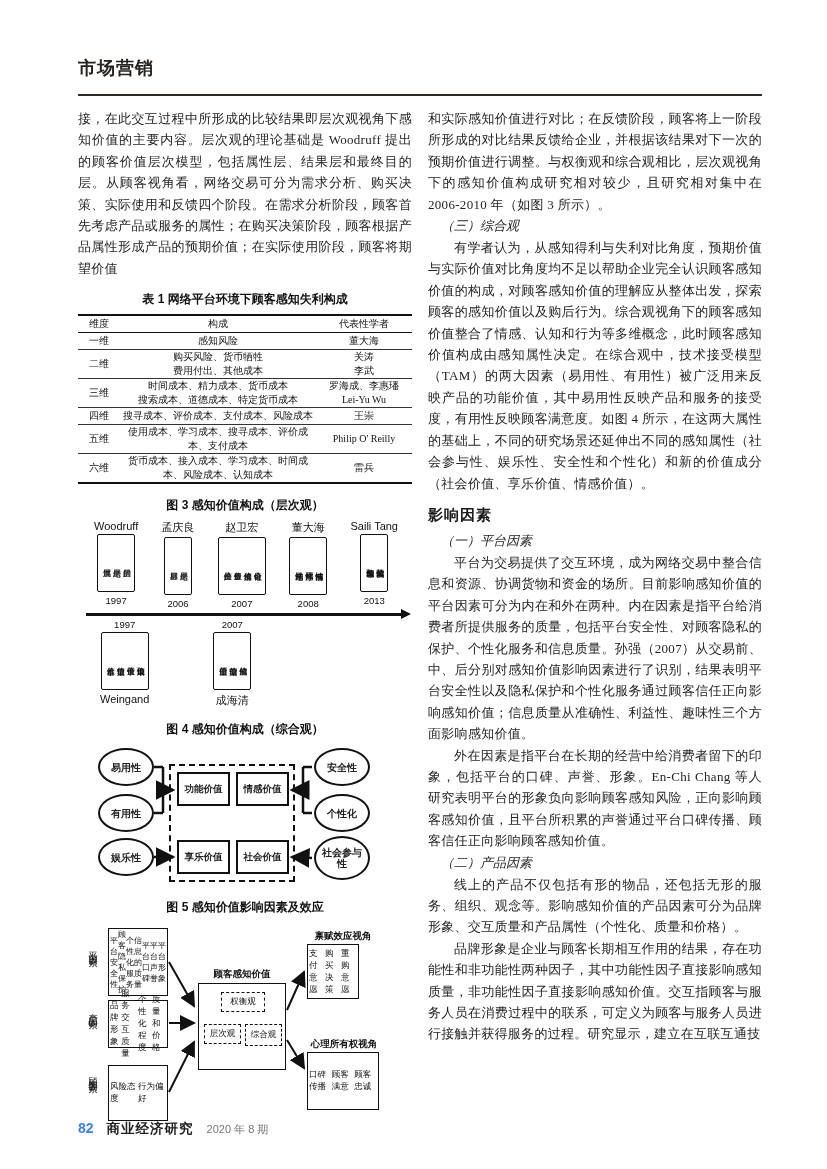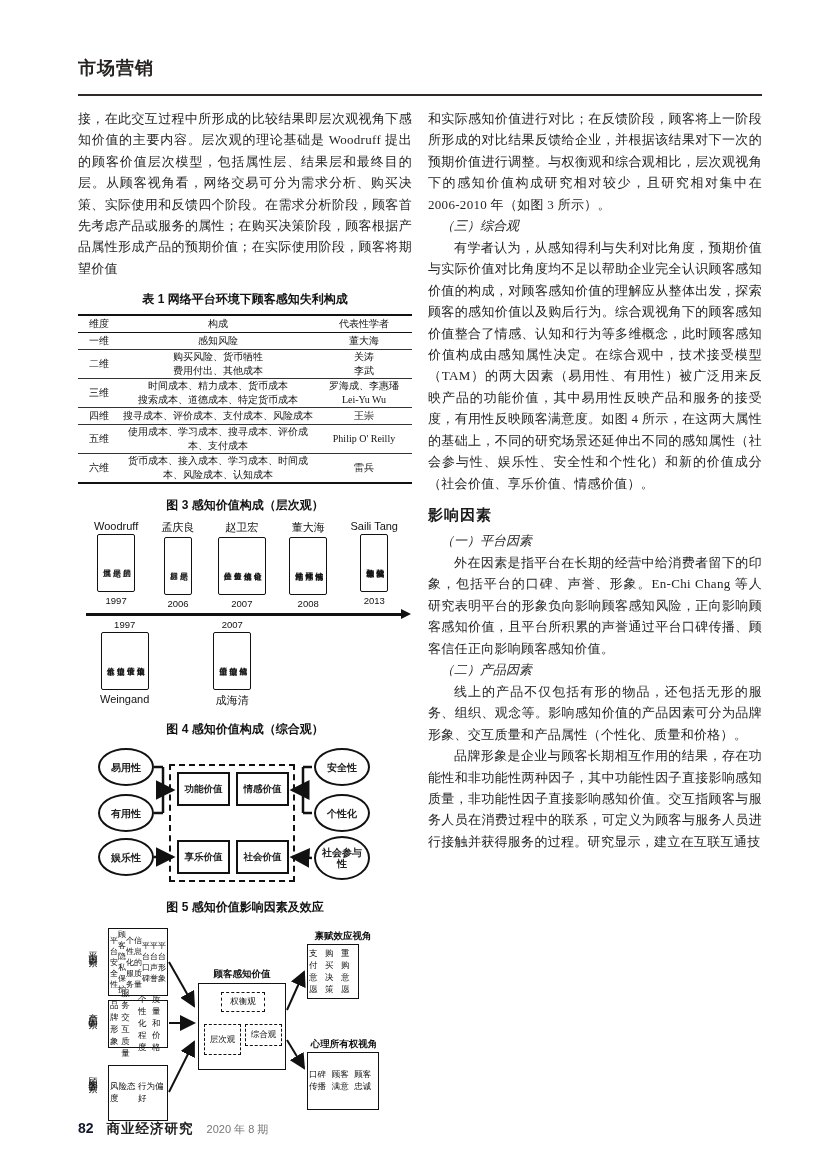--- a/index.html
+++ b/index.html
@@ -93,21 +93,21 @@
   }
   .f5-label { position:absolute; font-size:9.5px; font-weight:600; color:#111; text-align:center; }
   .f5-center-box { position:absolute; left:120px; top:61px; width:88px; height:87px; border:1.5px solid #111; background:#fff; }
   .f5-dash {
     position:absolute; border:1.5px dashed #111; display:flex; align-items:center; justify-content:center;
     font-size:8.5px; color:#111; background:#fff;
   }
   
   .footer { position:absolute; left:78px; top:1120px; display:flex; align-items:baseline; gap:13px;
     font-family:"Liberation Sans","DejaVu Sans",sans-serif; }
-  .pno { font-size:14px; font-weight:bold; color:#0f172a; }
+  .pno { font-size:14px; font-weight:bold; color:#3b82f6; }
   .jname { font-size:13.5px; font-weight:bold; color:#222; letter-spacing:1px; }
   .issue { font-size:11px; color:#777; }
 </style>
 </head>
 <body>
 
 <div class="page">
 
   <div class="hd-title">市场营销</div>
   <div class="hd-rule"></div>
@@ -338,21 +338,21 @@
       <span class="f5-vlabel" style="left:8px; top:148px;">顾客因素</span>
       <div class="f5-box" style="left:30px; top:143px; width:60px; height:56px;">
 
       <span>风险态度</span>
           <span>行为偏好</span>
         </div>
 
       <span class="f5-label" style="left:120px; top:46px; width:88px;">顾客感知价值</span>
       <div class="f5-center-box">
         <div class="f5-dash" style="left:22px; top:8px; width:44px; height:20px;">权衡观</div>
-        <div class="f5-dash" style="left:5px; top:40px; width:37px; height:31px;">层次观</div>
+        <div class="f5-dash" style="left:5px; top:40px; width:37px; height:20px;">层次观</div>
         <div class="f5-dash" style="left:46px; top:40px; width:37px; height:22px;">综合观</div>
       </div>
 
       <span class="f5-label" style="left:225px; top:8px; width:80px;">禀赋效应视角</span>
       <div class="f5-box" style="left:229px; top:22px; width:52px; height:55px;">
 
       <span>支付意愿</span>
           <span>购买决策</span>
           <span>重购意愿</span>
         </div>
@@ -366,20 +366,21 @@
         </div>
     </div>
   </div>
 
   <div class="col right">
     <p class="body">和实际感知价值进行对比；在反馈阶段，顾客将上一阶段所形成的对比结果反馈给企业，并根据该结果对下一次的预期价值进行调整。与权衡观和综合观相比，层次观视角下的感知价值构成研究相对较少，且研究相对集中在2006-2010 年（如图 3 所示）。</p>
     <p class="sub">（三）综合观</p>
     <p class="body ind">有学者认为，从感知得利与失利对比角度，预期价值与实际价值对比角度均不足以帮助企业完全认识顾客感知价值的构成，对顾客感知价值的理解应从整体出发，探索顾客的感知价值以及购后行为。综合观视角下的顾客感知价值整合了情感、认知和行为等多维概念，此时顾客感知价值构成由感知属性决定。在综合观中，技术接受模型（TAM）的两大因素（易用性、有用性）被广泛用来反映产品的功能价值，其中易用性反映产品和服务的接受度，有用性反映顾客满意度。如图 4 所示，在这两大属性的基础上，不同的研究场景还延伸出不同的感知属性（社会参与性、娱乐性、安全性和个性化）和新的价值成分（社会价值、享乐价值、情感价值）。</p>
     <h2 class="section">影响因素</h2>
     <p class="sub">（一）平台因素</p>
+    <p class="body ind">平台为交易提供了交互环境，成为网络交易中整合信息和资源、协调货物和资金的场所。目前影响感知价值的平台因素可分为内在和外在两种。内在因素是指平台给消费者所提供服务的质量，包括平台安全性、对顾客隐私的保护、个性化服务和信息质量。孙强（2007）从交易前、中、后分别对感知价值影响因素进行了识别，结果表明平台安全性以及隐私保护和个性化服务通过顾客信任正向影响感知价值；信息质量从准确性、利益性、趣味性三个方面影响感知价值。</p>
     <p class="body ind">外在因素是指平台在长期的经营中给消费者留下的印象，包括平台的口碑、声誉、形象。En-Chi Chang 等人研究表明平台的形象负向影响顾客感知风险，正向影响顾客感知价值，且平台所积累的声誉通过平台口碑传播、顾客信任正向影响顾客感知价值。</p>
     <p class="sub">（二）产品因素</p>
     <p class="body ind">线上的产品不仅包括有形的物品，还包括无形的服务、组织、观念等。影响感知价值的产品因素可分为品牌形象、交互质量和产品属性（个性化、质量和价格）。</p>
     <p class="body ind">品牌形象是企业与顾客长期相互作用的结果，存在功能性和非功能性两种因子，其中功能性因子直接影响感知质量，非功能性因子直接影响感知价值。交互指顾客与服务人员在消费过程中的联系，可定义为顾客与服务人员进行接触并获得服务的过程。研究显示，建立在互联互通技</p>
   </div>
 
   <div class="footer">
     <span class="pno">82</span>
     <span class="jname">商业经济研究</span>
     <span class="issue">2020 年 8 期</span>

